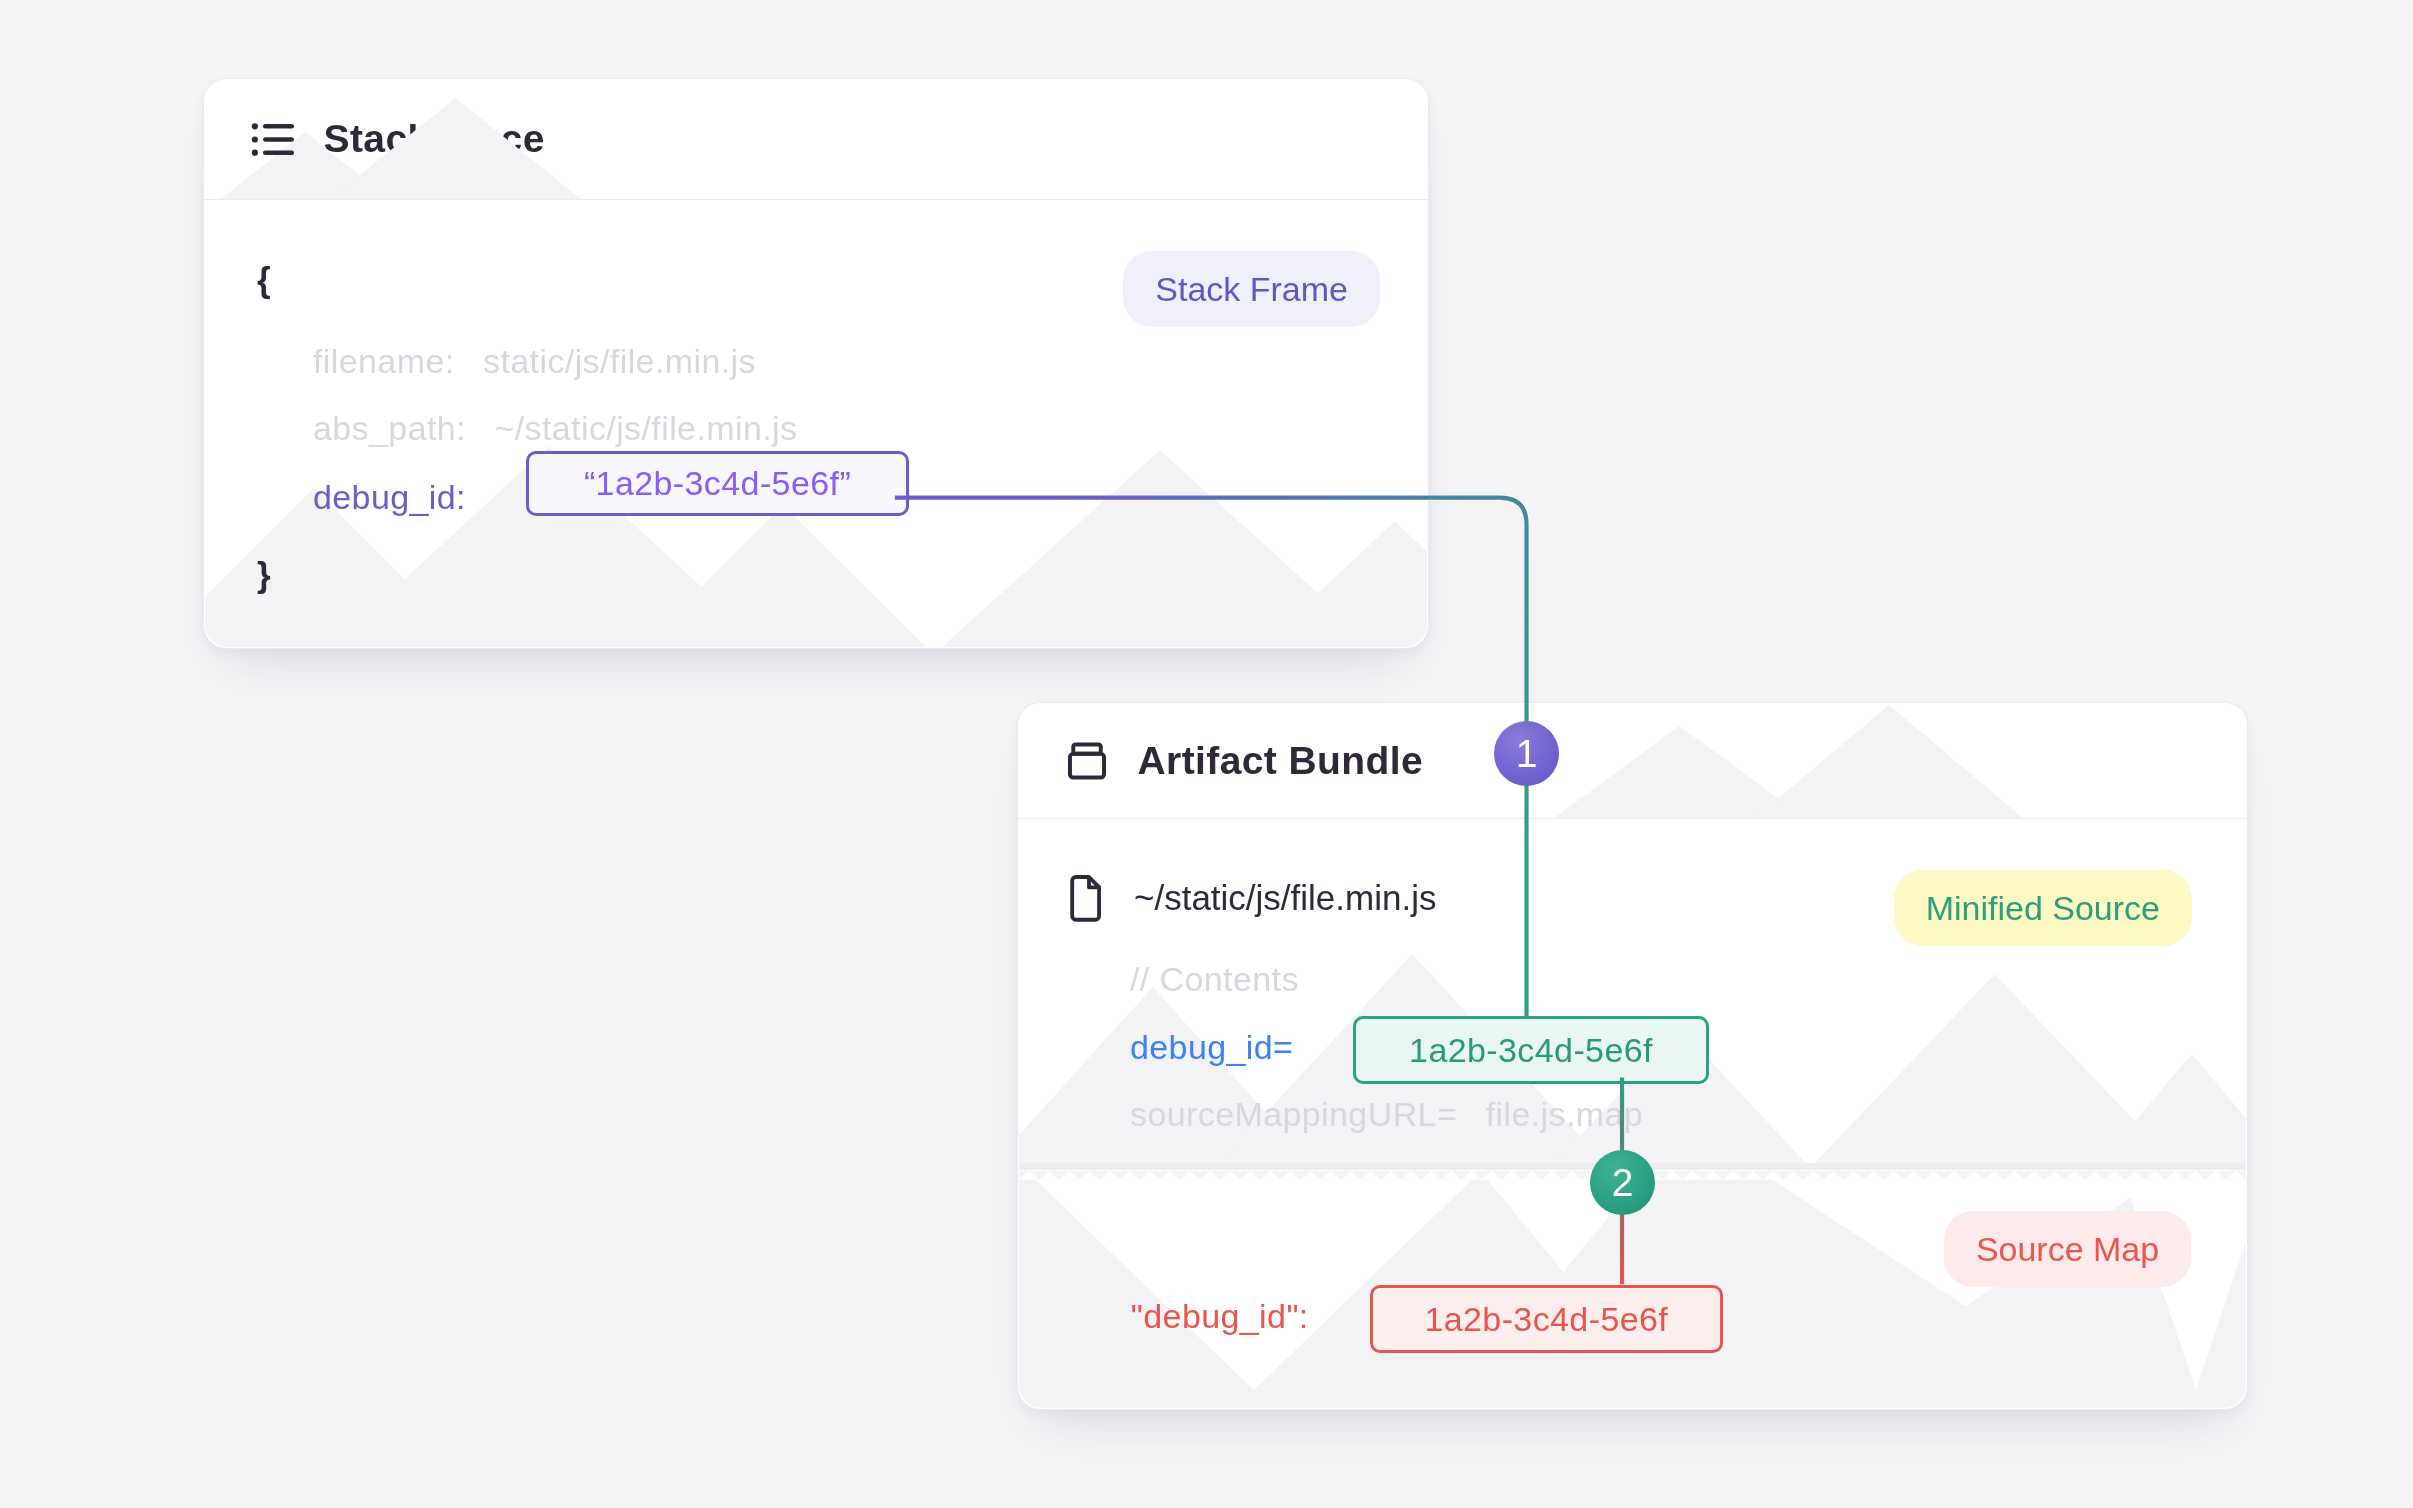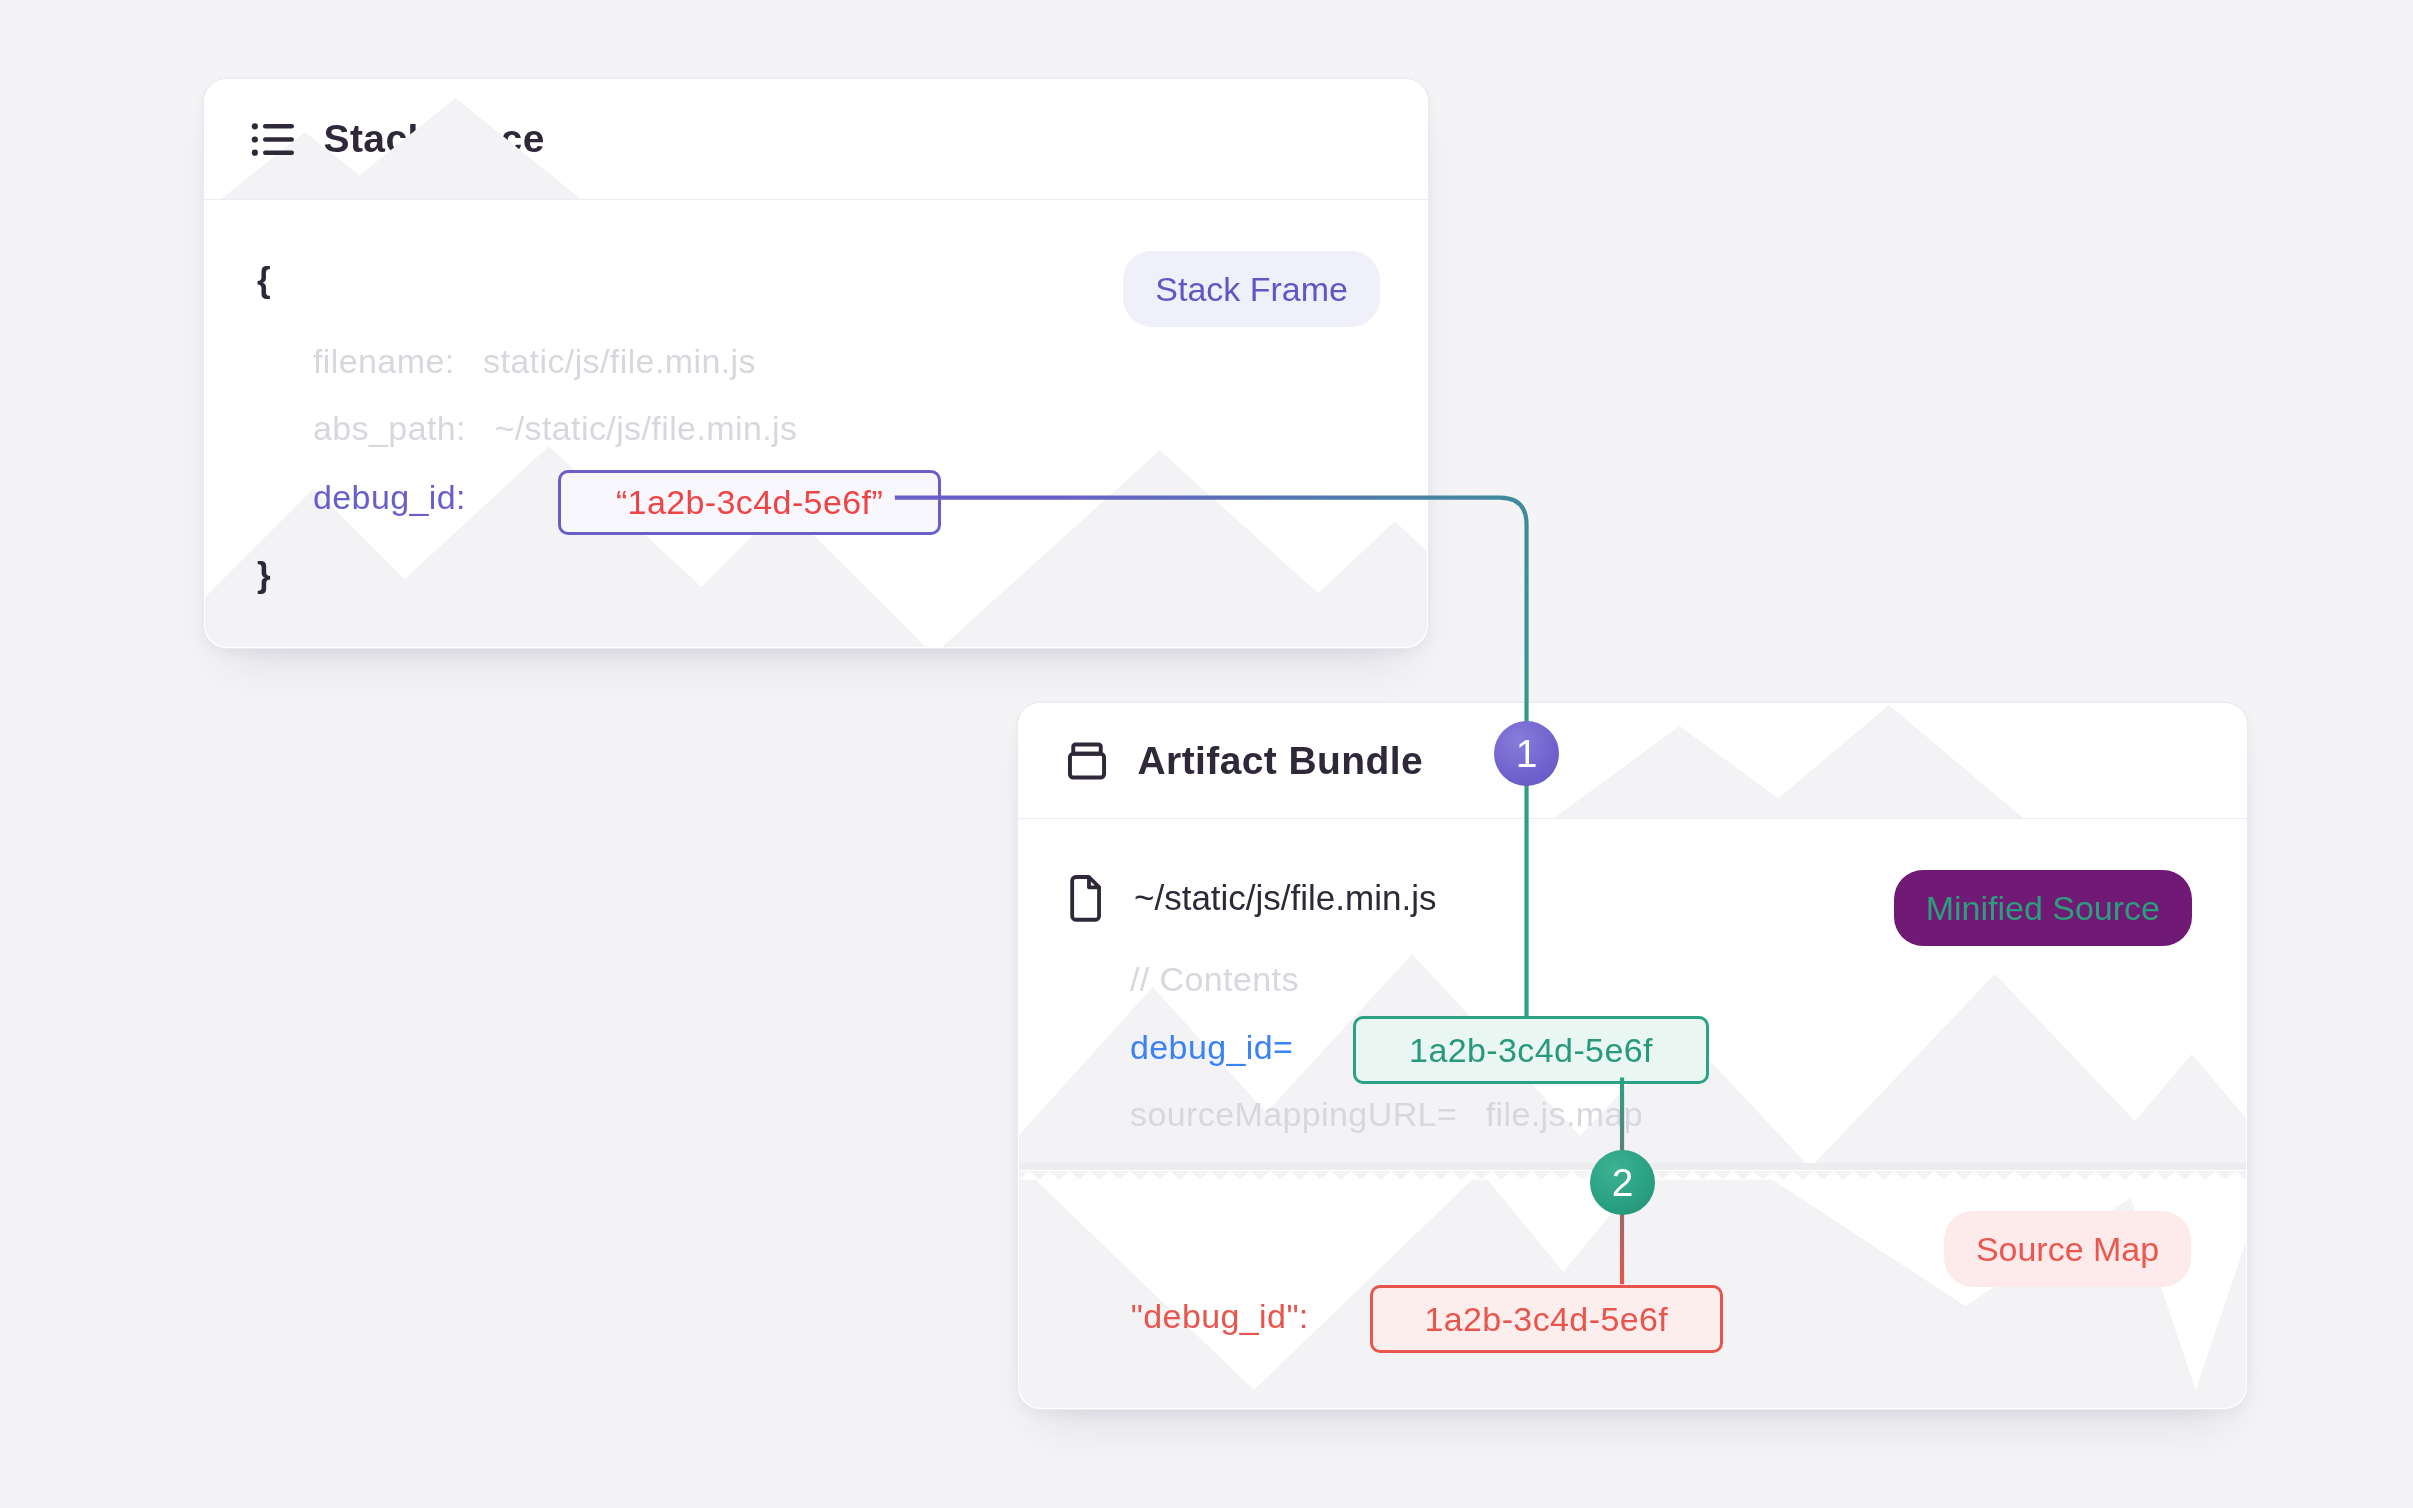--- a/index.html
+++ b/index.html
@@ -47,28 +47,28 @@
   .brace{position:absolute;font-size:35px;font-weight:600;color:#2f2839;height:60px;
          display:flex;align-items:center;z-index:2;}
 
   .file-row{position:absolute;display:flex;align-items:center;gap:30px;height:64px;
             font-size:35px;font-weight:500;color:#2f2839;z-index:2;}
 
   
   .badge{position:absolute;display:flex;align-items:center;height:76px;padding:0 32px;
          border-radius:29px;font-size:34px;font-weight:500;z-index:2;white-space:nowrap;}
   .badge-lavender{background:#f0f0fa;color:#6156c2;}
-  .badge-mint{background:#701a75;color:#2b9f7c;}
+  .badge-mint{background:#fef9c3;color:#2b9f7c;}
   .badge-pink{background:#fdebeb;color:#e9574f;}
 
   
   .valbox{position:absolute;display:flex;align-items:center;justify-content:center;
           border-radius:10px;font-size:34px;font-weight:500;letter-spacing:0.4px;z-index:3;}
-  .box-purple{left:322px;top:391px;width:377px;height:59px;border:3.4px solid #6a5fc8;
-              background:#f7f7fd;color:#ef4444;margin-left:32px;}
+  .box-purple{left:322px;top:372px;width:377px;height:59px;border:3.4px solid #6a5fc8;
+              background:#f7f7fd;color:#8b5cf6;}
   .box-teal{left:335px;top:313px;width:350px;height:62px;border:3.4px solid #2ba185;
             background:#eaf6f1;color:#27997c;}
   .box-red{left:351px;top:105px;width:347px;height:62px;border:3.4px solid #e8554d;
            background:#fdeeee;color:#e8554d;}
 
   
   .connectors{position:absolute;left:0;top:0;width:2413px;height:1508px;z-index:5;pointer-events:none;}
   .step-circle{position:absolute;width:65px;height:65px;border-radius:50%;display:flex;
                align-items:center;justify-content:center;color:#fff;font-size:39px;font-weight:400;z-index:6;}
   .c1{left:1494px;top:721px;background:radial-gradient(circle at 38% 30%,#897cd9 0%,#7264cf 55%,#6355c2 100%);}

